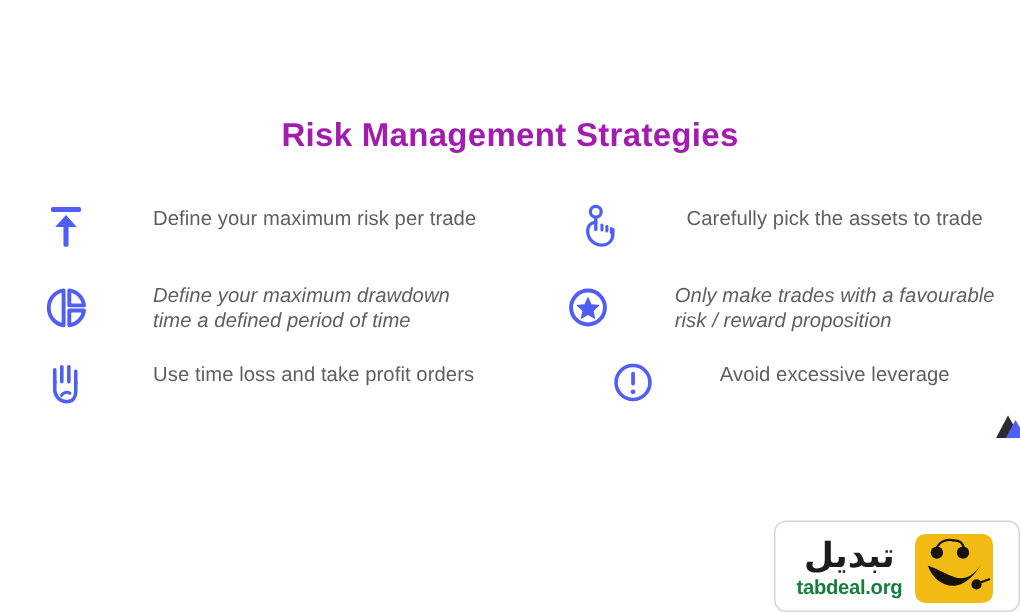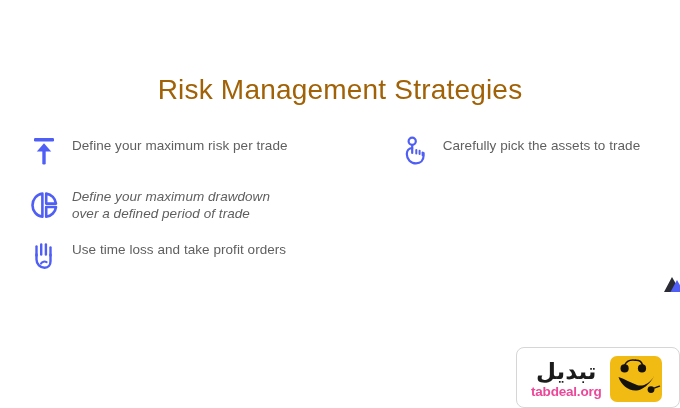--- a/index.html
+++ b/index.html
@@ -16,24 +16,24 @@
     -webkit-font-smoothing: antialiased;
   }
 
   
   .page-title {
     position: absolute;
     top: 73px;
     left: 0;
     width: 680px;
     text-align: center;
-    font-size: 28px;
-    font-weight: 400;
+    font-size: 22px;
+    font-weight: 700;
     letter-spacing: 0.2px;
-    color: #a16207;
+    color: #a21caf;
     line-height: 34px;
     white-space: nowrap;
   }
 
   
   .columns {
     position: absolute;
     top: 132px;
     left: 30px;
     width: 640px;
@@ -51,20 +51,21 @@
     margin-left: 2px;
     align-items: center;
   }
 
   .strategy-item {
     display: flex;
     flex-direction: row;
     align-items: flex-start;
     margin-bottom: 14px;
     min-height: 40px;
+    gap: 30px;
   }
   .strategy-item .icon-wrap {
     width: 30px;
     min-width: 30px;
     height: 34px;
     display: flex;
     align-items: center;
     justify-content: flex-start;
     margin-right: 12px;
     padding-top: 2px;
@@ -131,21 +132,21 @@
     font-size: 23px;
     line-height: 26px;
     color: #1c1c1c;
     font-weight: 700;
     direction: rtl;
     font-family: "DejaVu Sans", sans-serif;
   }
   .brand-en {
     font-size: 13.5px;
     line-height: 16px;
-    color: #ec4899;
+    color: #15803d;
     font-weight: 700;
     letter-spacing: -0.2px;
     font-family: "Liberation Sans", sans-serif;
   }
   .brand-tile {
     width: 52px;
     height: 46px;
     border-radius: 7px;
     background: #f2bb13;
     position: relative;
@@ -177,21 +178,21 @@
     <div class="strategy-item two-line">
       <span class="icon-wrap">
         <svg width="28" height="30" viewBox="0 0 28 30" fill="none">
           <path d="M12.4 3.6 C6.6 4.4 2.5 9.3 2.5 15.2 C2.5 21.1 6.6 26 12.4 26.8 Z" stroke="#4f5ef5" stroke-width="2.6" stroke-linejoin="round" fill="none"></path>
           <path d="M16.2 3.6 L16.2 13.6 L26 13.6 C25.4 8.4 21.4 4.3 16.2 3.6 Z" stroke="#4f5ef5" stroke-width="2.6" stroke-linejoin="round" fill="none"></path>
           <path d="M16.2 17.0 L16.2 26.8 C21.4 26.1 25.4 22.0 26 17.0 Z" stroke="#4f5ef5" stroke-width="2.6" stroke-linejoin="round" fill="none"></path>
         </svg>
       </span>
       <span class="strategy-text">
         <span class="line1">Define your maximum drawdown</span>
-        <span class="line2">over a defined period of trade</span>
+        <span class="line2">time a defined period of time</span>
       </span>
     </div>
 
     <div class="strategy-item">
       <span class="icon-wrap">
         <svg width="28" height="30" viewBox="0 0 28 30" fill="none">
           <g stroke="#4f5ef5" stroke-width="2.4" stroke-linecap="round" fill="none">
             <path d="M6.5 15.5 L6.5 6.5"></path>
             <path d="M11.2 14.5 L11.2 4.5"></path>
             <path d="M15.9 14.5 L15.9 4.5"></path>
@@ -221,21 +222,45 @@
             <path d="M21.6 16.4 L21.6 19.2"></path>
           </g>
           <path d="M11.2 12.2 C8.0 12.2 5.8 14.6 5.8 18.0 C5.8 23.2 9.8 27.4 15.0 27.4 C19.6 27.4 22.6 24.4 22.6 19.6 L22.6 17.0" stroke="#4f5ef5" stroke-width="2.2" stroke-linecap="round" stroke-linejoin="round" fill="none"></path>
         </svg>
       </span>
       <span class="strategy-text">
         <span>Carefully pick the assets to trade</span>
       </span>
     </div>
 
-
+    <div class="strategy-item two-line">
+      <span class="icon-wrap">
+        <svg width="28" height="30" viewBox="0 0 28 30" fill="none">
+          <circle cx="14" cy="15" r="11.3" stroke="#4f5ef5" stroke-width="2.6" fill="none"></circle>
+          <path d="M14 7.6 L16.35 12.75 L21.9 13.4 L17.8 17.25 L18.9 22.8 L14 20.0 L9.1 22.8 L10.2 17.25 L6.1 13.4 L11.65 12.75 Z" fill="#4f5ef5"></path>
+        </svg>
+      </span>
+      <span class="strategy-text">
+        <span class="line1">Only make trades with a favourable</span>
+        <span class="line2">risk / reward proposition</span>
+      </span>
+    </div>
+
+    <div class="strategy-item">
+      <span class="icon-wrap">
+        <svg width="28" height="30" viewBox="0 0 28 30" fill="none">
+          <circle cx="14" cy="15" r="11.3" stroke="#4f5ef5" stroke-width="2.4" fill="none"></circle>
+          <rect x="12.8" y="7.8" width="2.5" height="9.2" rx="1.2" fill="#4f5ef5"></rect>
+          <circle cx="14" cy="21.2" r="1.6" fill="#4f5ef5"></circle>
+        </svg>
+      </span>
+      <span class="strategy-text">
+        <span>Avoid excessive leverage</span>
+      </span>
+    </div>
 
   </div>
 </div>
 
 <div class="corner-mark">
   <svg width="24" height="20" viewBox="0 0 24 20" fill="none">
     <path d="M1 18 L9 3 L13 10 L9.5 18 Z" fill="#2b2b34"></path>
     <path d="M7.5 18 L14 6 L21 18 Z" fill="#4f5ef5"></path>
   </svg>
 </div>

